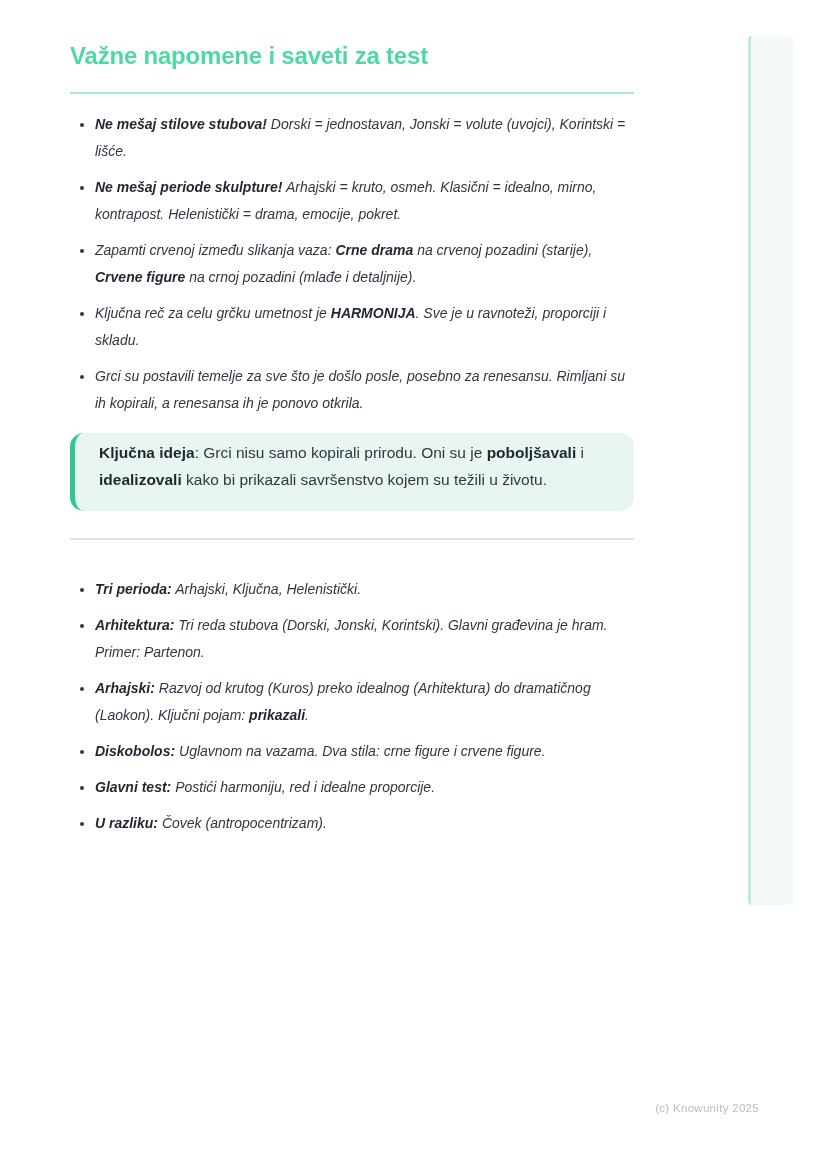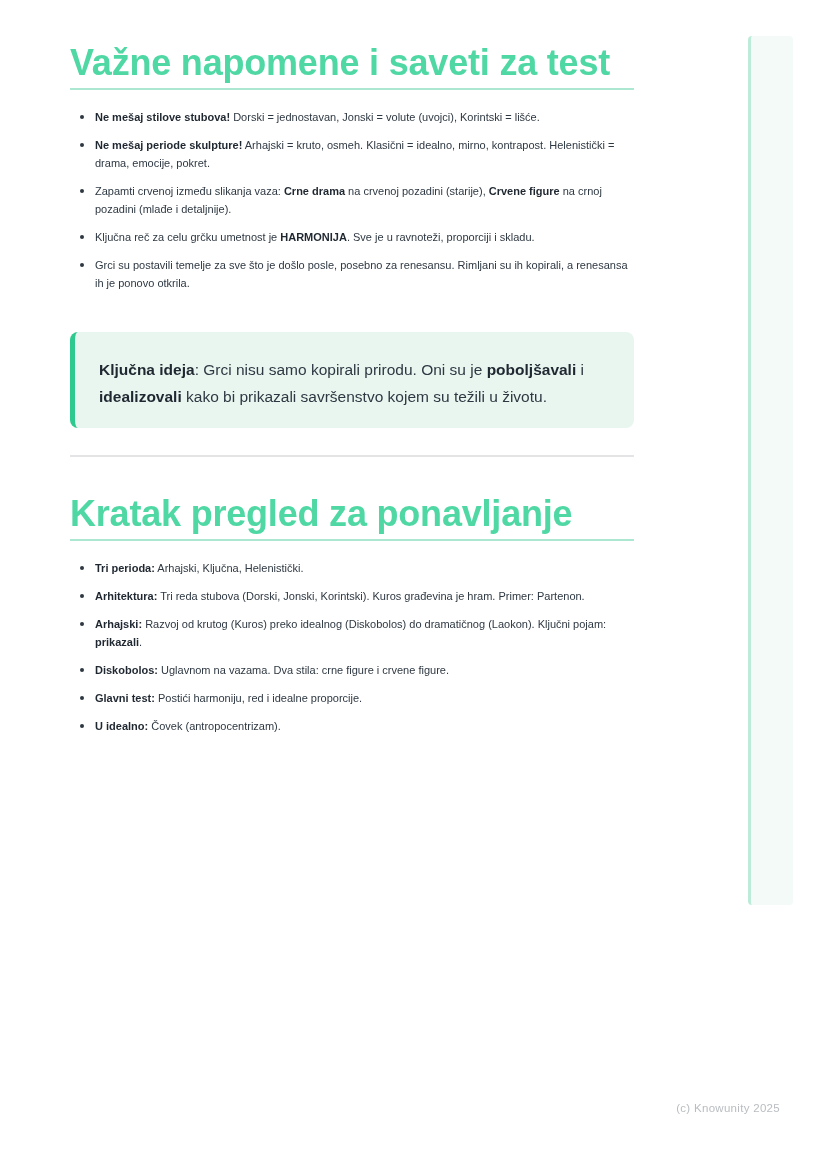--- a/index.html
+++ b/index.html
@@ -37,70 +37,71 @@
     border-left:3px solid var(--strip-edge);
     border-radius:4px;
   }
   .content{
     position:relative;
     width:564px;
     margin-left:70px;
     padding-top:42px;
   }
   .heading{
-    font-size:36px;
+    font-size:24px;
     font-weight:700;
     letter-spacing:-0.2px;
     color:var(--accent);
-    padding-bottom:4px;
+    padding-bottom:22px;
     border-bottom:2px solid var(--underline);
   }
   ul.bullets{
     margin-top:17px;
     padding-left:25px;
     list-style:disc;
   }
   ul.bullets li{
-    font-size:11px;
-    line-height:18px;
+    font-size:14px;
+    line-height:27px;
     margin-bottom:9px;
     color:var(--body-text);
+    font-style:italic;
   }
   ul.bullets li::marker{
     font-size:14px;
     color:var(--body-text);
   }
   .b{
     font-weight:700;
     color:var(--bold-text);
   }
   .callout{
-    margin-top:40px;
+    margin-top:16px;
     background:var(--callout-bg);
     border-left:5px solid var(--accent-dark);
-    border-radius:8px;
-    padding:24px 22px 18px 24px;
+    border-radius:14px;
+    padding:6px 22px 18px 24px;
   }
   .callout-text{
     font-size:15.5px;
     line-height:27px;
     color:var(--body-text);
   }
   .divider{
     border:none;
     border-top:2px solid var(--divider);
     margin:27px 0 0 0;
   }
   .section-review{
     margin-top:36px;
   }
   .footer{
     position:absolute;
     top:1102px;
-    right:48px;
+    right:69px;
     font-size:11.5px;
     letter-spacing:0.3px;
     color:var(--footer-text);
   }
 </style>
 </head>
 <body>
 
 <div class="page">
 
@@ -118,28 +119,27 @@
           <li><span>Grci su postavili temelje za sve što je došlo posle, posebno za renesansu. Rimljani su ih kopirali, a renesansa ih je ponovo otkrila.</span></li>
         </ul>
       <div class="callout">
         <p class="callout-text"><span class="b">Ključna ideja</span><span>: Grci nisu samo kopirali prirodu. Oni su je </span><span class="b">poboljšavali</span><span> i </span><span class="b">idealizovali</span><span> kako bi prikazali savršenstvo kojem su težili u životu.</span></p>
       </div>
     </section>
 
     <hr class="divider">
 
     <section class="section-review">
-      <h1 class="heading">Kratak pregled za ponavljanje</h1>
       <ul class="bullets">
           <li><span class="b">Tri perioda:</span><span> Arhajski, Ključna, Helenistički.</span></li>
-          <li><span class="b">Arhitektura:</span><span> Tri reda stubova (Dorski, Jonski, Korintski). Kuros građevina je hram. Primer: Partenon.</span></li>
-          <li><span class="b">Arhajski:</span><span> Razvoj od krutog (Kuros) preko idealnog (Diskobolos) do dramatičnog (Laokon). Ključni pojam: </span><span class="b">prikazali</span><span>.</span></li>
+          <li><span class="b">Arhitektura:</span><span> Tri reda stubova (Dorski, Jonski, Korintski). Glavni građevina je hram. Primer: Partenon.</span></li>
+          <li><span class="b">Arhajski:</span><span> Razvoj od krutog (Kuros) preko idealnog (Arhitektura) do dramatičnog (Laokon). Ključni pojam: </span><span class="b">prikazali</span><span>.</span></li>
           <li><span class="b">Diskobolos:</span><span> Uglavnom na vazama. Dva stila: crne figure i crvene figure.</span></li>
           <li><span class="b">Glavni test:</span><span> Postići harmoniju, red i idealne proporcije.</span></li>
-          <li><span class="b">U idealno:</span><span> Čovek (antropocentrizam).</span></li>
+          <li><span class="b">U razliku:</span><span> Čovek (antropocentrizam).</span></li>
         </ul>
     </section>
 
   </div>
 
   <div class="footer">(c) Knowunity 2025</div>
 
 </div>
 
 </body></html>

